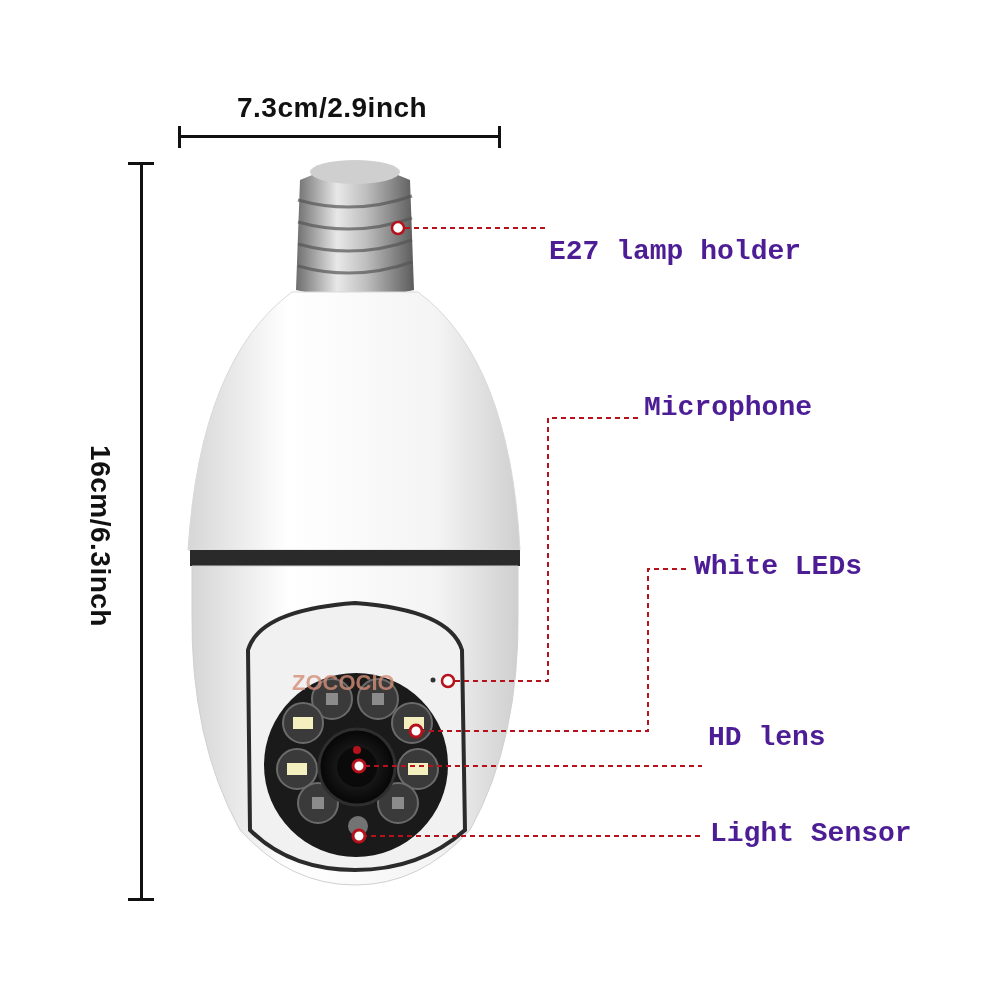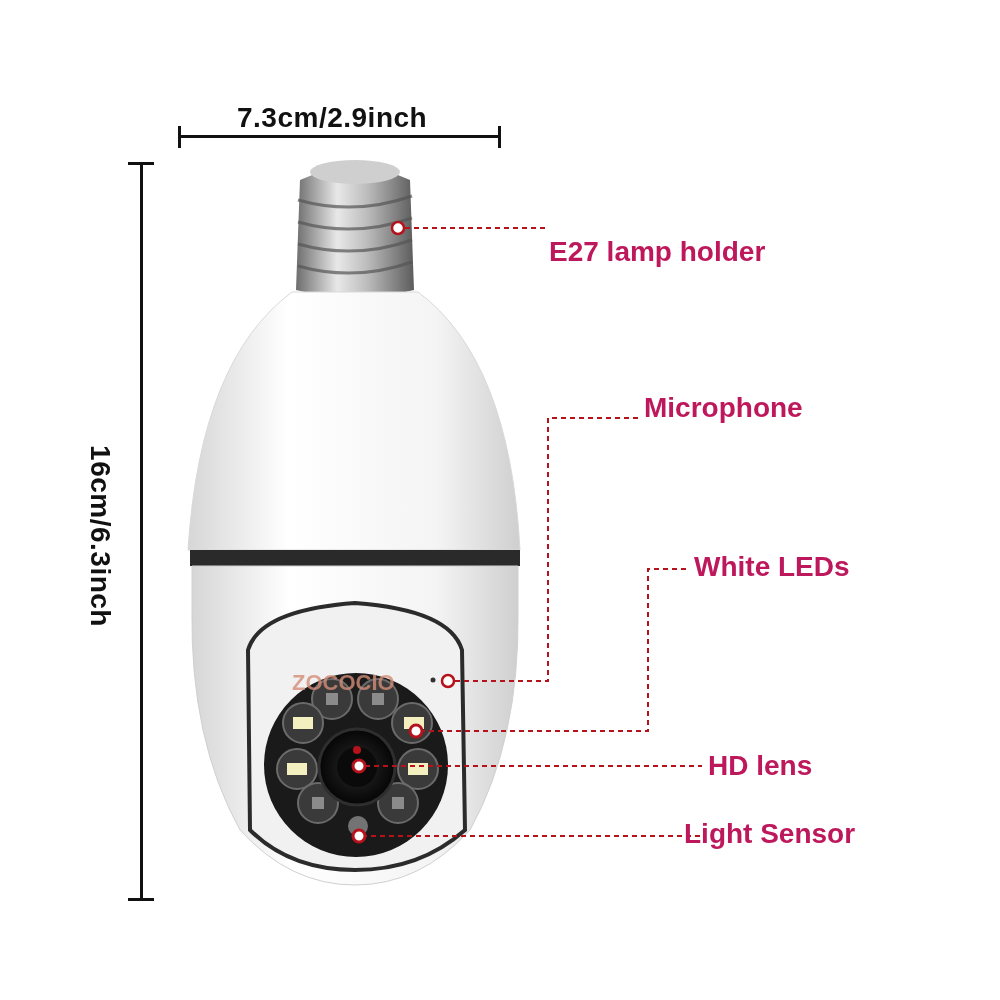--- a/index.html
+++ b/index.html
@@ -1,27 +1,27 @@
 <!DOCTYPE html>
 <html><head>
 <meta charset="utf-8">
 <style>
   html,body{margin:0;padding:0;}
   body{width:1000px;height:1000px;background:#ffffff;position:relative;overflow:hidden;font-family:"Liberation Sans",sans-serif;}
   .abs{position:absolute;}
   .dim-label{font-weight:bold;font-size:28px;color:#111;letter-spacing:0.5px;white-space:nowrap;}
-  .callout{font-weight:bold;font-size:28px;color:#be185d;white-space:nowrap;}
+  .callout{font-weight:bold;font-size:28px;color:#4c1d95;white-space:nowrap;font-family:Liberation Mono, monospace;}
   .hbar{height:3px;background:#111;}
   .vbar{width:3px;background:#111;}
   svg{position:absolute;left:0;top:0;}
 </style>
 </head>
 <body>
 
-<div class="abs dim-label" style="left:237px;top:102px;">7.3cm/2.9inch</div>
+<div class="abs dim-label" style="left:237px;top:92px;">7.3cm/2.9inch</div>
 <div class="abs hbar" style="left:178px;top:135px;width:322px;"></div>
 <div class="abs vbar" style="left:178px;top:126px;height:22px;"></div>
 <div class="abs vbar" style="left:498px;top:126px;height:22px;"></div>
 
 <div class="abs vbar" style="left:140px;top:162px;height:738px;"></div>
 <div class="abs hbar" style="left:128px;top:162px;width:26px;"></div>
 <div class="abs hbar" style="left:128px;top:898px;width:26px;"></div>
 <div class="abs dim-label" style="left:0px;top:520px;width:200px;text-align:center;transform:rotate(90deg);transform-origin:center;">16cm/6.3inch</div>
 
 <svg width="1000" height="1000" viewBox="0 0 1000 1000">
@@ -116,14 +116,14 @@
     <circle cx="448" cy="681" r="6" fill="#fff" stroke="#b5121b" stroke-width="2.5"></circle>
     <circle cx="416" cy="731" r="6" fill="#fff" stroke="#b5121b" stroke-width="3"></circle>
     <circle cx="359" cy="766" r="6" fill="#fff" stroke="#b5121b" stroke-width="3"></circle>
     <circle cx="359" cy="836" r="6" fill="#fff" stroke="#b5121b" stroke-width="3"></circle>
   </g>
 </svg>
 
 <div class="abs callout" style="left:549px;top:236px;">E27 lamp holder</div>
 <div class="abs callout" style="left:644px;top:392px;">Microphone</div>
 <div class="abs callout" style="left:694px;top:551px;text-align:right;">White LEDs</div>
-<div class="abs callout" style="left:708px;top:750px;">HD lens</div>
-<div class="abs callout" style="left:684px;top:818px;">Light Sensor</div>
+<div class="abs callout" style="left:708px;top:722px;">HD lens</div>
+<div class="abs callout" style="left:710px;top:818px;">Light Sensor</div>
 
 </body></html>

